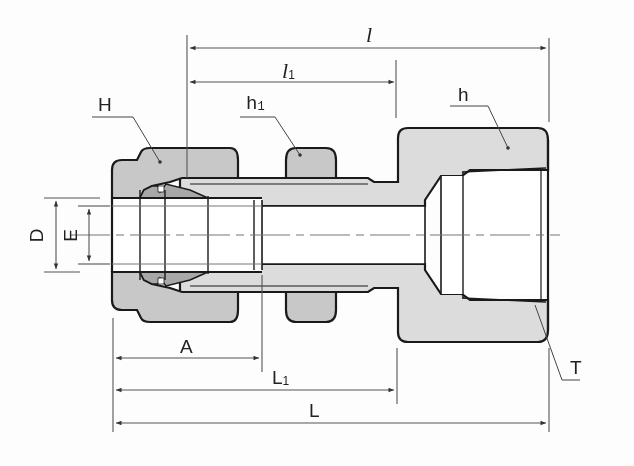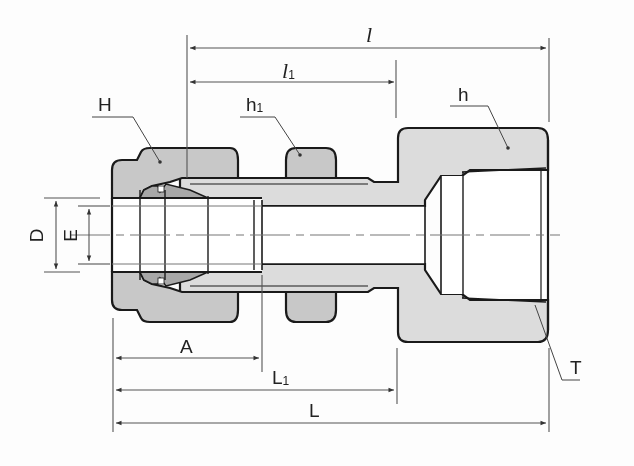--- a/index.html
+++ b/index.html
@@ -110,21 +110,21 @@
       <polyline points="580,380 562,380 535,305"></polyline>
     </g>
     <g fill="#333">
       <circle cx="160" cy="162" r="1.8"></circle>
       <circle cx="300" cy="155" r="1.8"></circle>
       <circle cx="508" cy="148" r="1.8"></circle>
     </g>
   </svg>
 
   <span class="lbl" style="left:98px;top:95px;">H</span>
-  <span class="lbl" style="left:246px;top:95px;"><span>h</span><sub>1</sub></span>
+  <span class="lbl" style="left:246px;top:95px;font-family:Liberation Mono, monospace;"><span>h</span><sub>1</sub></span>
   <span class="lbl" style="left:458px;top:85px;">h</span>
   <span class="lbl" style="left:570px;top:358px;">T</span>
 
   <span class="lbl it" style="left:366px;top:24px;">l</span>
   <span class="lbl" style="left:282px;top:60px;"><span class="it">l</span><sub>1</sub></span>
 
   <span class="lbl" style="left:180px;top:337px;">A</span>
   <span class="lbl" style="left:272px;top:368px;"><span>L</span><sub>1</sub></span>
   <span class="lbl" style="left:309px;top:401px;">L</span>
 

